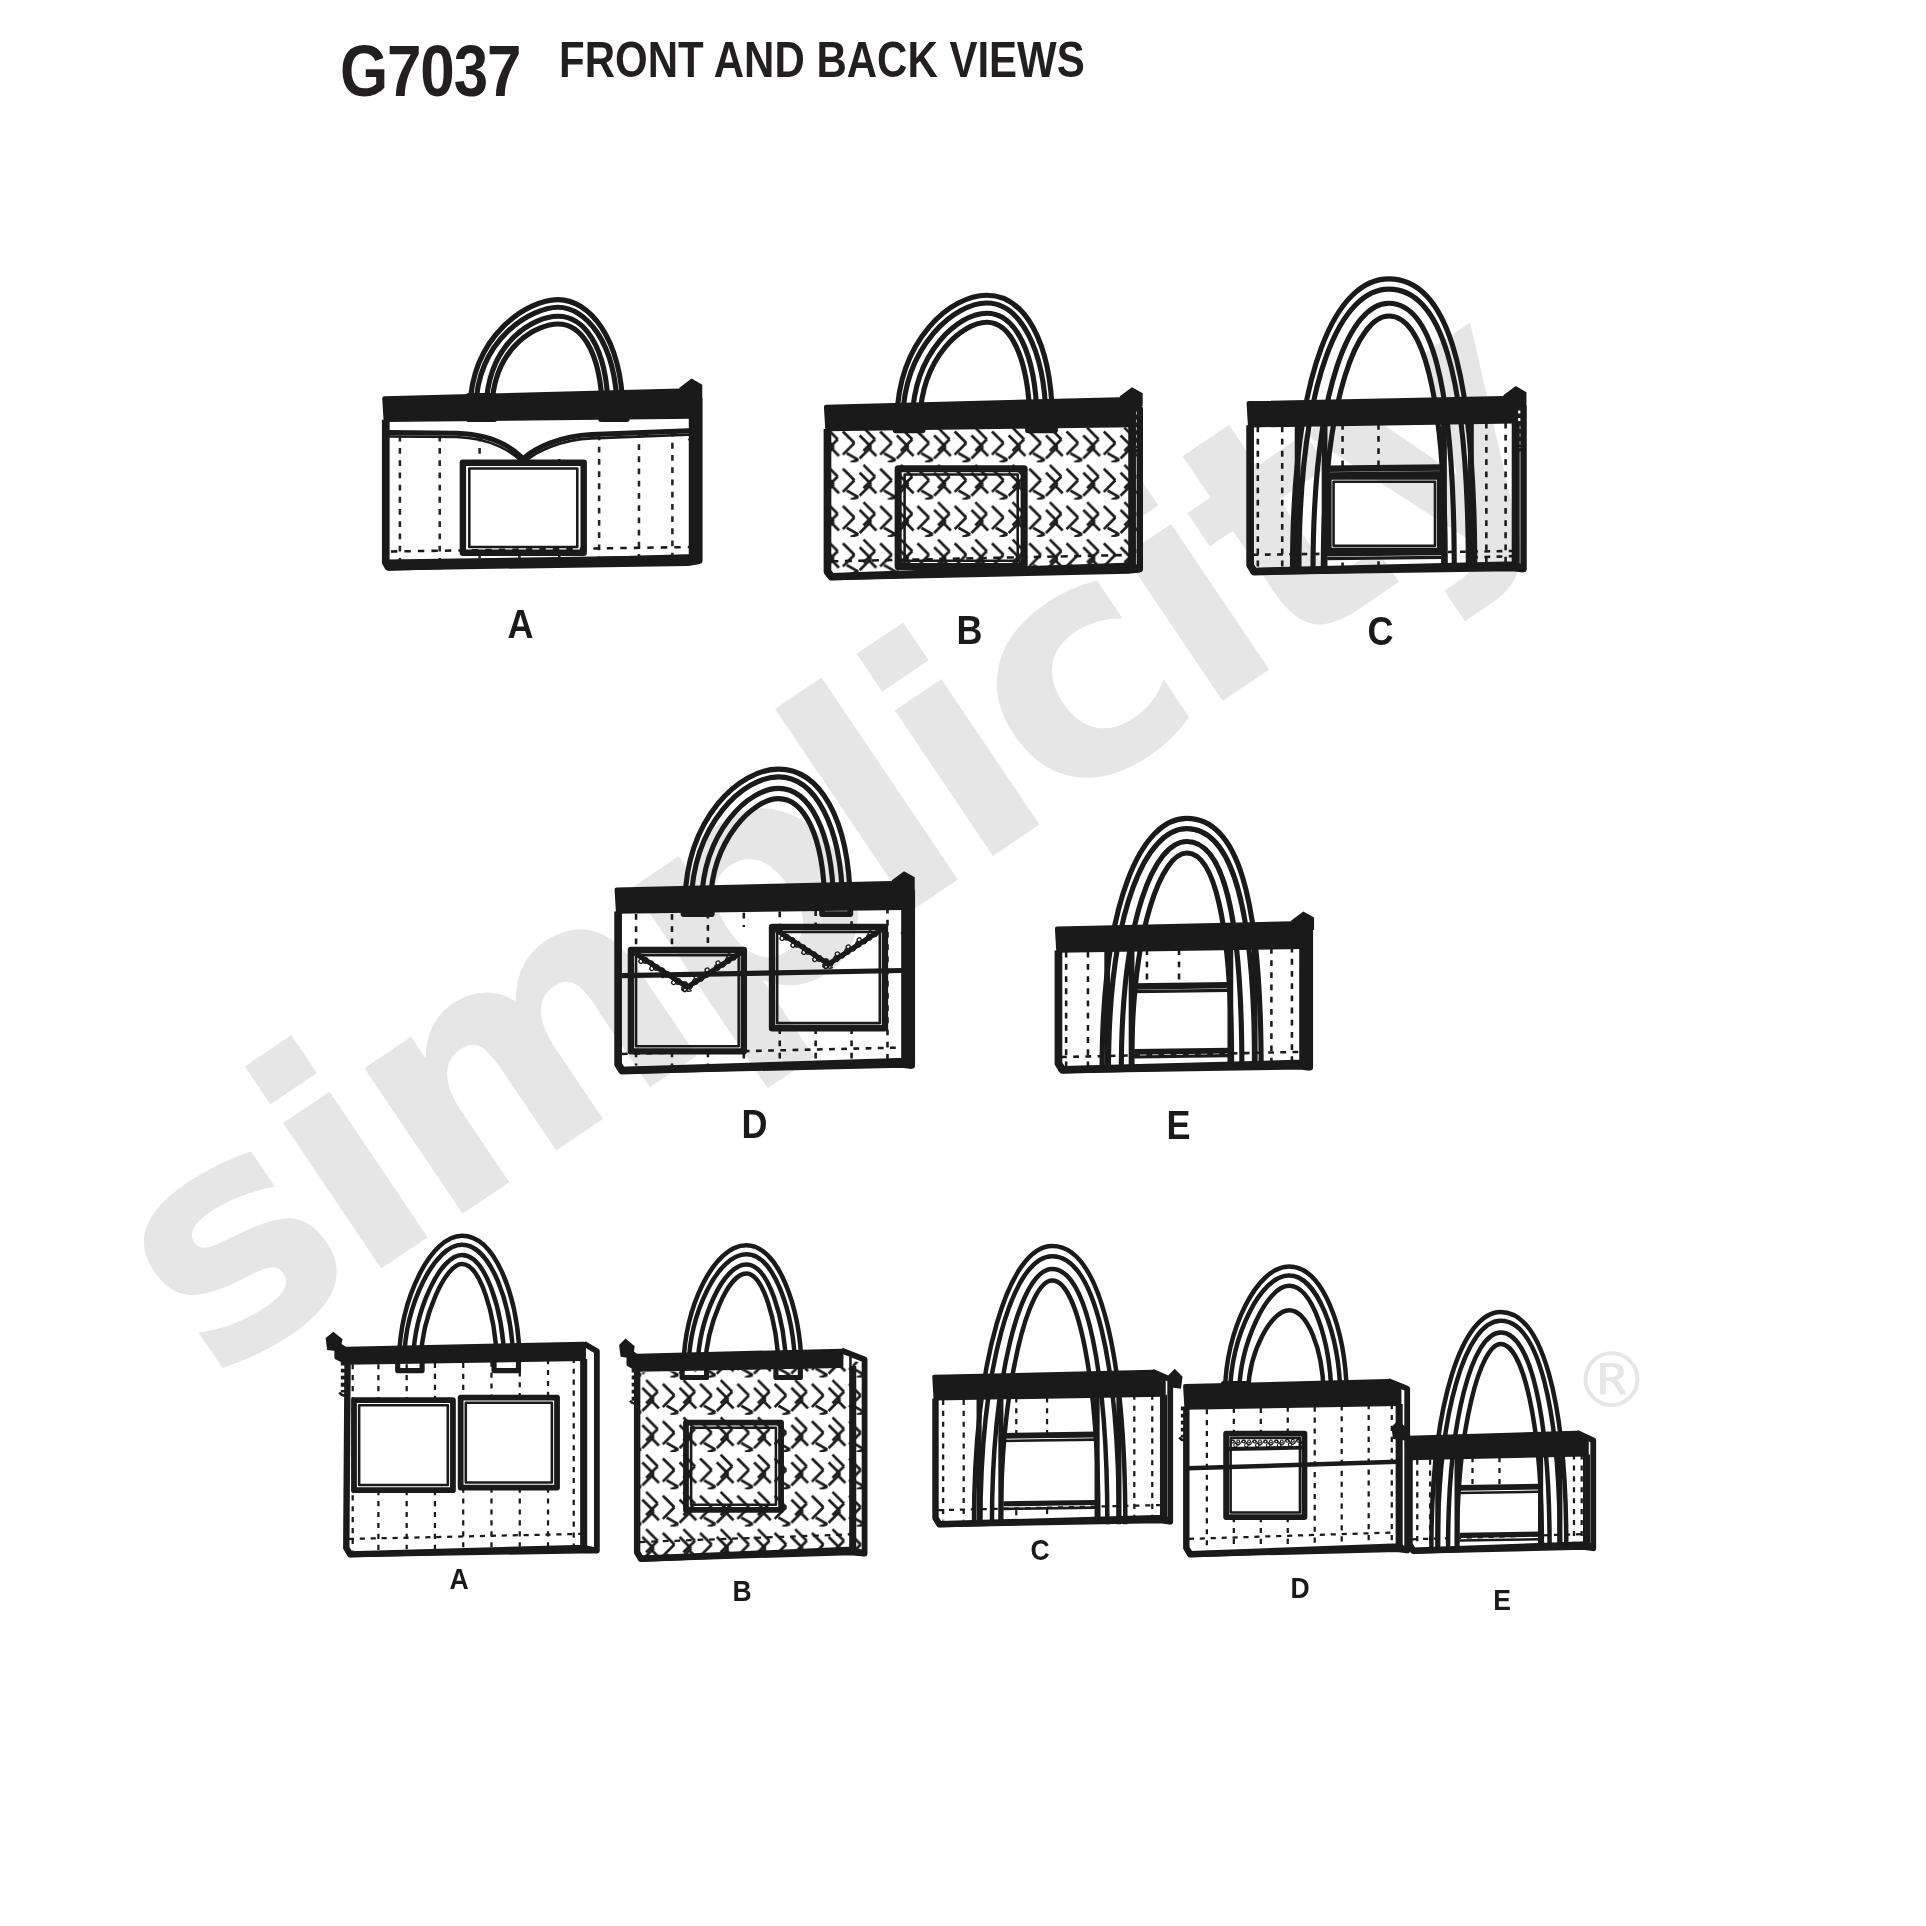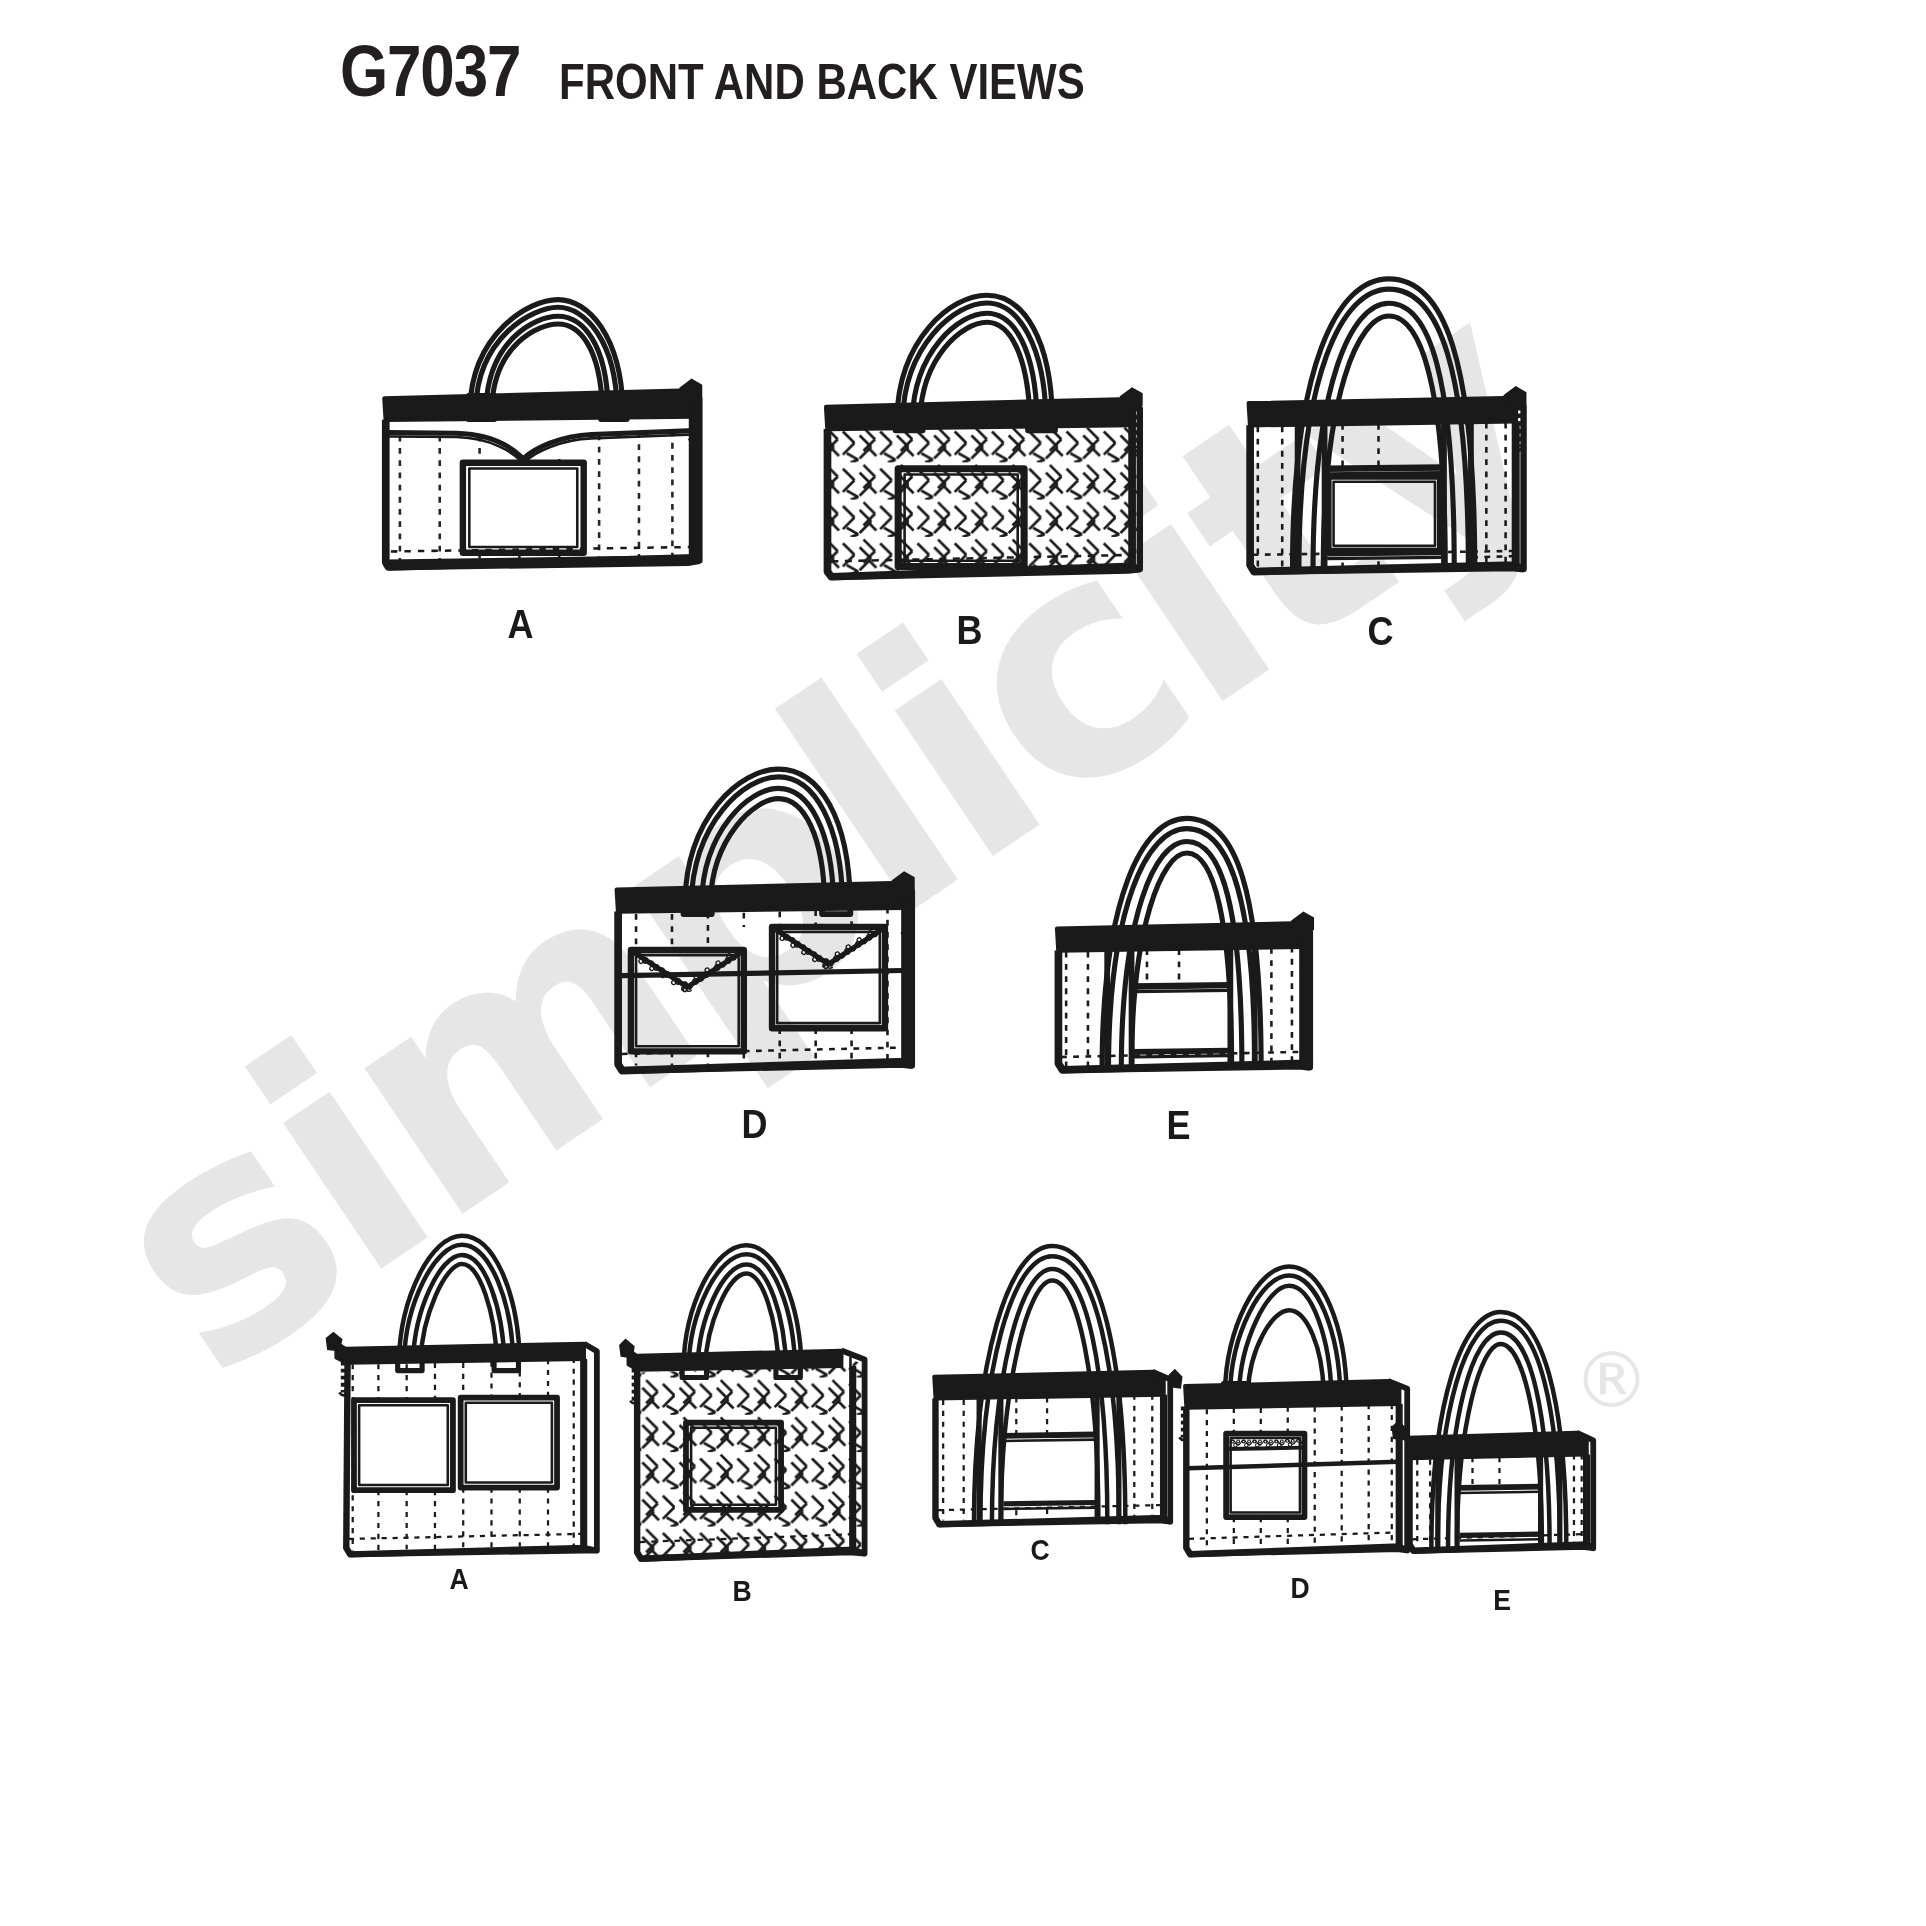--- a/index.html
+++ b/index.html
@@ -1,21 +1,21 @@
 <!DOCTYPE html>
 <html style="font-size:10.3px"><head>
 <meta charset="utf-8">
 <style>
   html,body{margin:0;padding:0;background:#ffffff;}
   body{width:1926px;height:1926px;position:relative;overflow:hidden;
        font-family:"Liberation Sans",sans-serif;}
 
   
   #header{position:absolute;left:0;top:0;width:1926px;height:116px;}
-  #title-row{position:absolute;left:340px;top:35px;display:flex;align-items:flex-end;}
+  #title-row{position:absolute;left:340px;top:35px;display:flex;align-items:flex-start;}
   #pattern-number{font-size:72px;font-weight:bold;color:#231f20;
        letter-spacing:-1.3px;line-height:1;font-family:"Liberation Sans",sans-serif;
        transform:scaleX(0.86);transform-origin:left bottom;}
   #views-label{font-size:50px;font-weight:bold;color:#231f20;
        margin-left:9px;letter-spacing:0px;line-height:1;
        transform:scaleX(0.84);transform-origin:left bottom;}
 
   
   #watermark{position:absolute;left:148px;top:912px;width:1541px;height:578px;
        pointer-events:none;z-index:0;}

